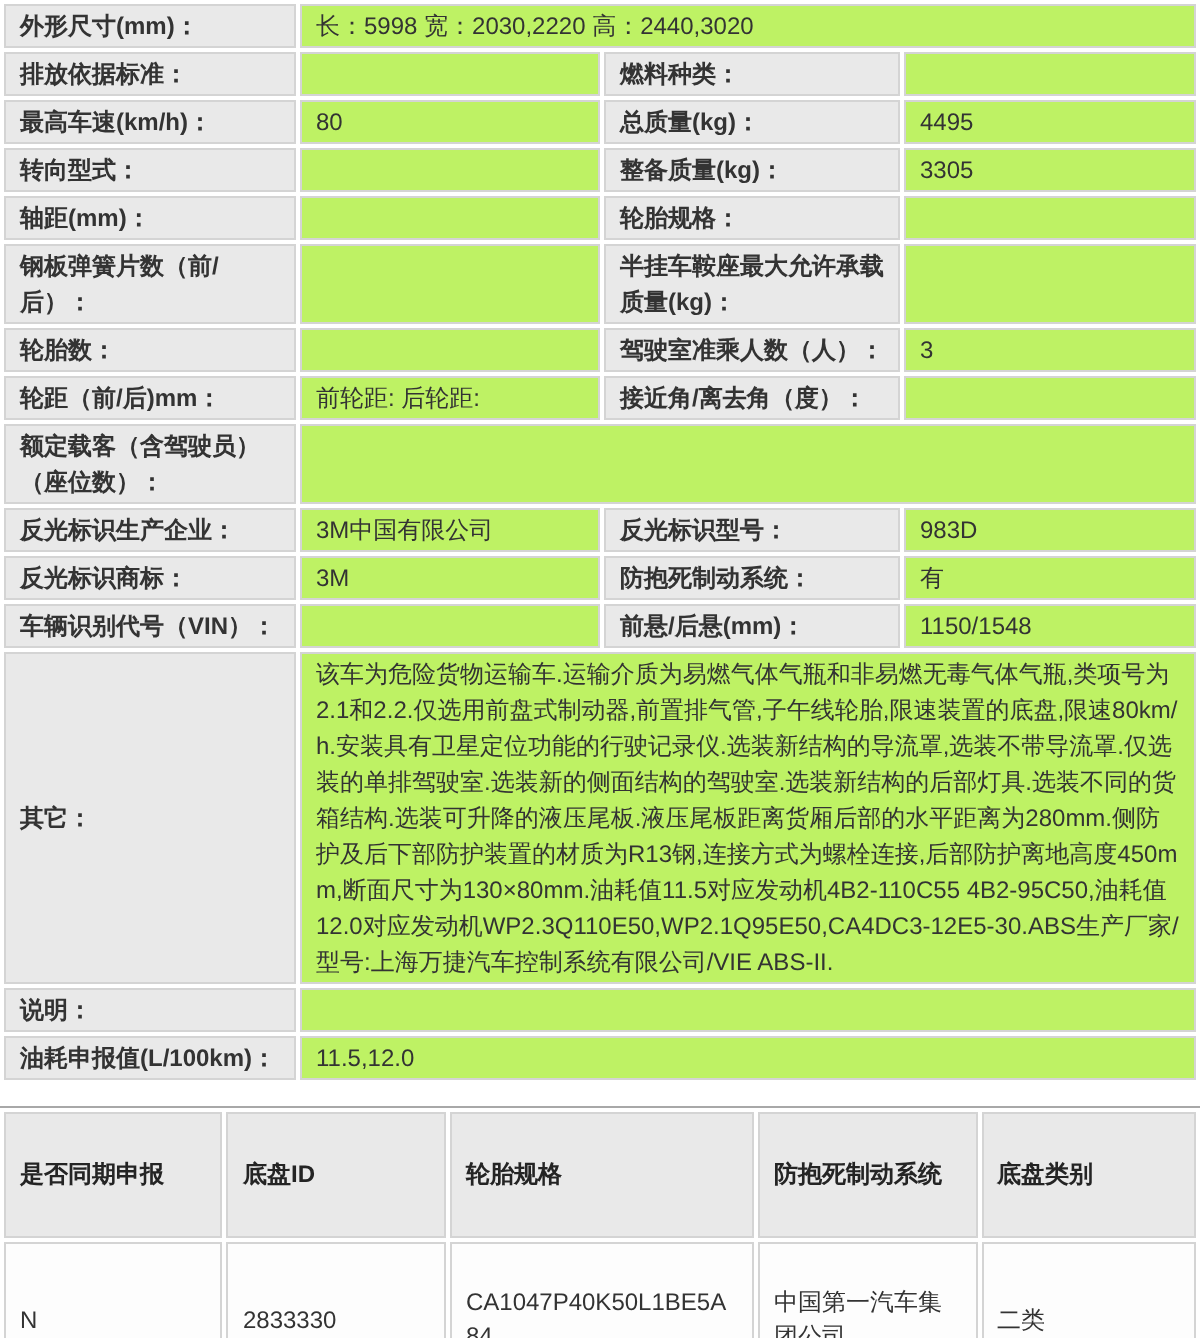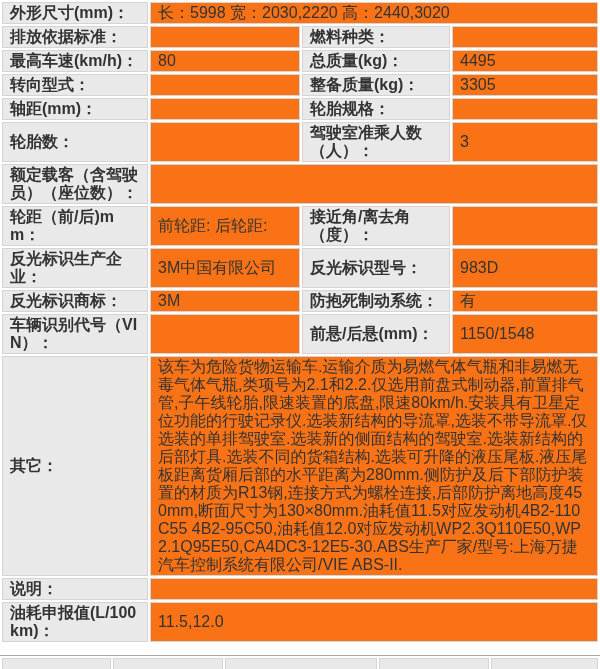--- a/index.html
+++ b/index.html
@@ -14,34 +14,34 @@
   }
   table.spec-table {
     width: 600px;
     table-layout: fixed;
     border-collapse: separate;
     border-spacing: 2px;
   }
   table.spec-table td {
     border: 1px solid #d4d4d4;
     padding: 1px 7px;
-    font-size: 16px;
+    font-size: 12px;
     line-height: 18px;
     color: #333333;
     vertical-align: middle;
     overflow: hidden;
     word-break: break-all;
   }
   td.lbl {
     background: #e9e9e9;
     font-weight: bold;
     color: #242424;
   }
   td.val {
-    background: #f97316;
+    background: #bef264;
     font-weight: normal;
   }
   td.other-text {
     line-height: 17px;
     padding-top: 3px;
     padding-bottom: 3px;
   }
   .chassis-wrap {
     margin-top: 11px;
     border-top: 1px solid #a8a8a8;
@@ -107,34 +107,40 @@
         <td class="lbl">整备质量(kg)：</td>
         <td class="val">3305</td>
       </tr>
       <tr>
         <td class="lbl">轴距(mm)：</td>
         <td class="val"></td>
         <td class="lbl">轮胎规格：</td>
         <td class="val"></td>
       </tr>
       <tr>
+        <td class="lbl">钢板弹簧片数（前/后）：</td>
+        <td class="val"></td>
+        <td class="lbl">半挂车鞍座最大允许承载质量(kg)：</td>
+        <td class="val"></td>
+      </tr>
+      <tr>
         <td class="lbl">轮胎数：</td>
         <td class="val"></td>
         <td class="lbl">驾驶室准乘人数（人）：</td>
         <td class="val">3</td>
-      </tr>
-      <tr>
-        <td class="lbl">额定载客（含驾驶员）（座位数）：</td>
-        <td class="val" colspan="3"></td>
       </tr>
       <tr>
         <td class="lbl">轮距（前/后)mm：</td>
         <td class="val">前轮距: 后轮距:</td>
         <td class="lbl">接近角/离去角（度）：</td>
         <td class="val"></td>
+      </tr>
+      <tr>
+        <td class="lbl">额定载客（含驾驶员）（座位数）：</td>
+        <td class="val" colspan="3"></td>
       </tr>
       <tr>
         <td class="lbl">反光标识生产企业：</td>
         <td class="val">3M中国有限公司</td>
         <td class="lbl">反光标识型号：</td>
         <td class="val">983D</td>
       </tr>
       <tr>
         <td class="lbl">反光标识商标：</td>
         <td class="val">3M</td>
@@ -168,21 +174,21 @@
         <col style="width:108px">
           <col style="width:108px">
           <col style="width:150px">
           <col style="width:108px">
           <col style="width:106px">
       </colgroup>
       <tbody>
         <tr>
           <td class="hdr">是否同期申报</td>
           <td class="hdr">底盘ID</td>
-          <td class="hdr">转向型式</td>
+          <td class="hdr">轮胎规格</td>
           <td class="hdr">防抱死制动系统</td>
           <td class="hdr">底盘类别</td>
         </tr>
         <tr>
           <td class="cell">N</td>
           <td class="cell">2833330</td>
           <td class="cell">CA1047P40K50L1BE5A84</td>
           <td class="cell">中国第一汽车集团公司</td>
           <td class="cell">二类</td>
         </tr>

